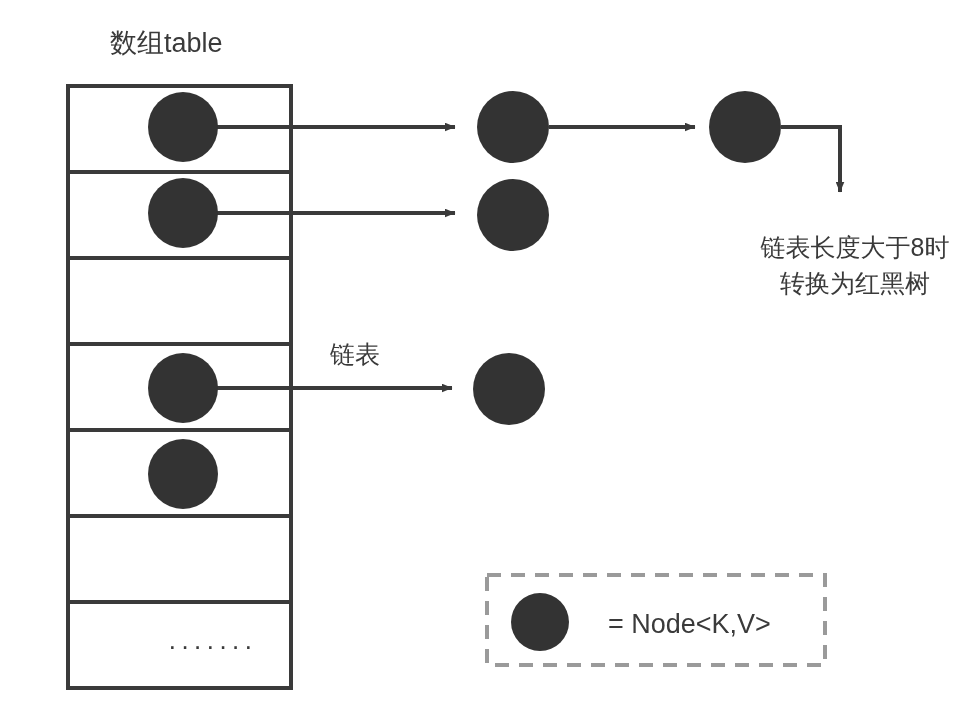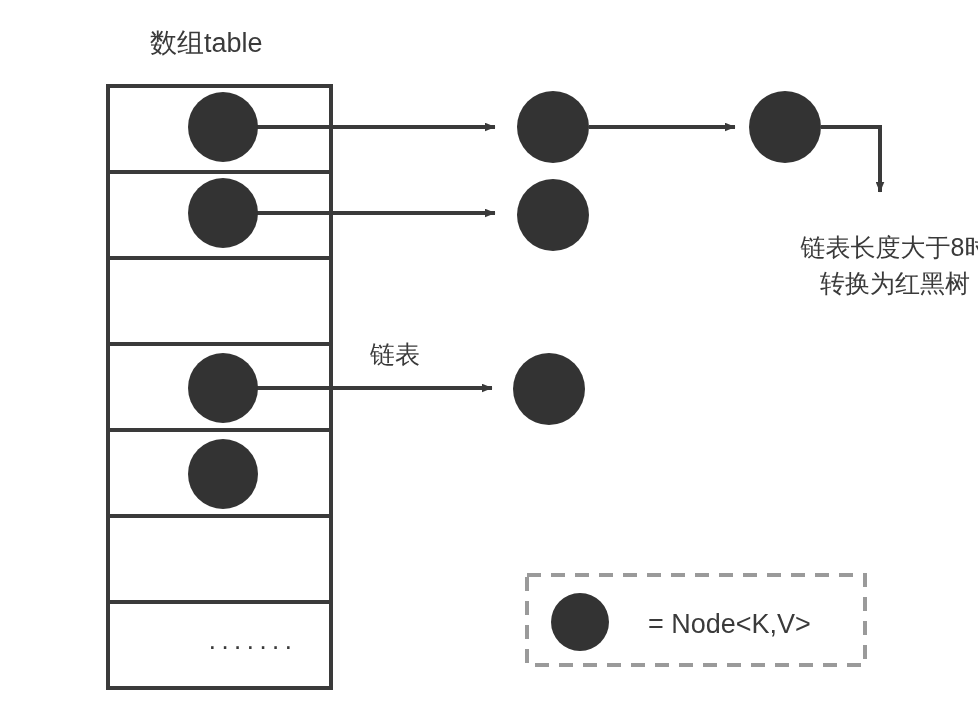--- a/index.html
+++ b/index.html
@@ -11,21 +11,20 @@
     width: 978px;
     height: 728px;
     font-family: "Liberation Sans", "DejaVu Sans", sans-serif;
     color: #333333;
     overflow: hidden;
   }
   #diagram-root {
     position: relative;
     width: 812px;
     height: 728px;
-    margin-left: 40px;
   }
   svg#hashmap-svg {
     position: absolute;
     left: 0;
     top: 0;
     display: block;
   }
   .diagram-text {
     font-family: "Liberation Sans", "DejaVu Sans", sans-serif;
     fill: #3a3a3a;

